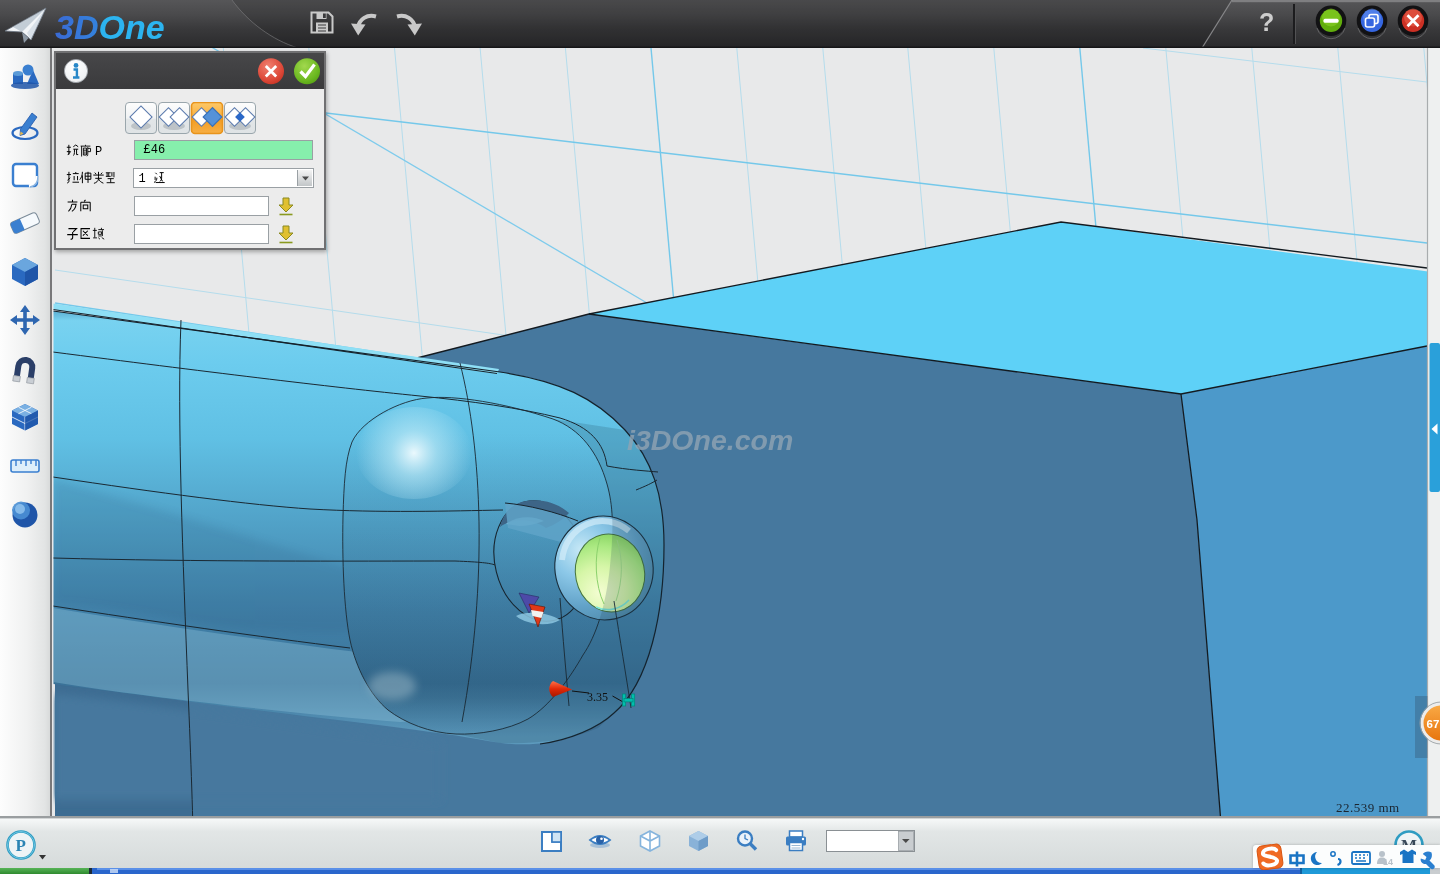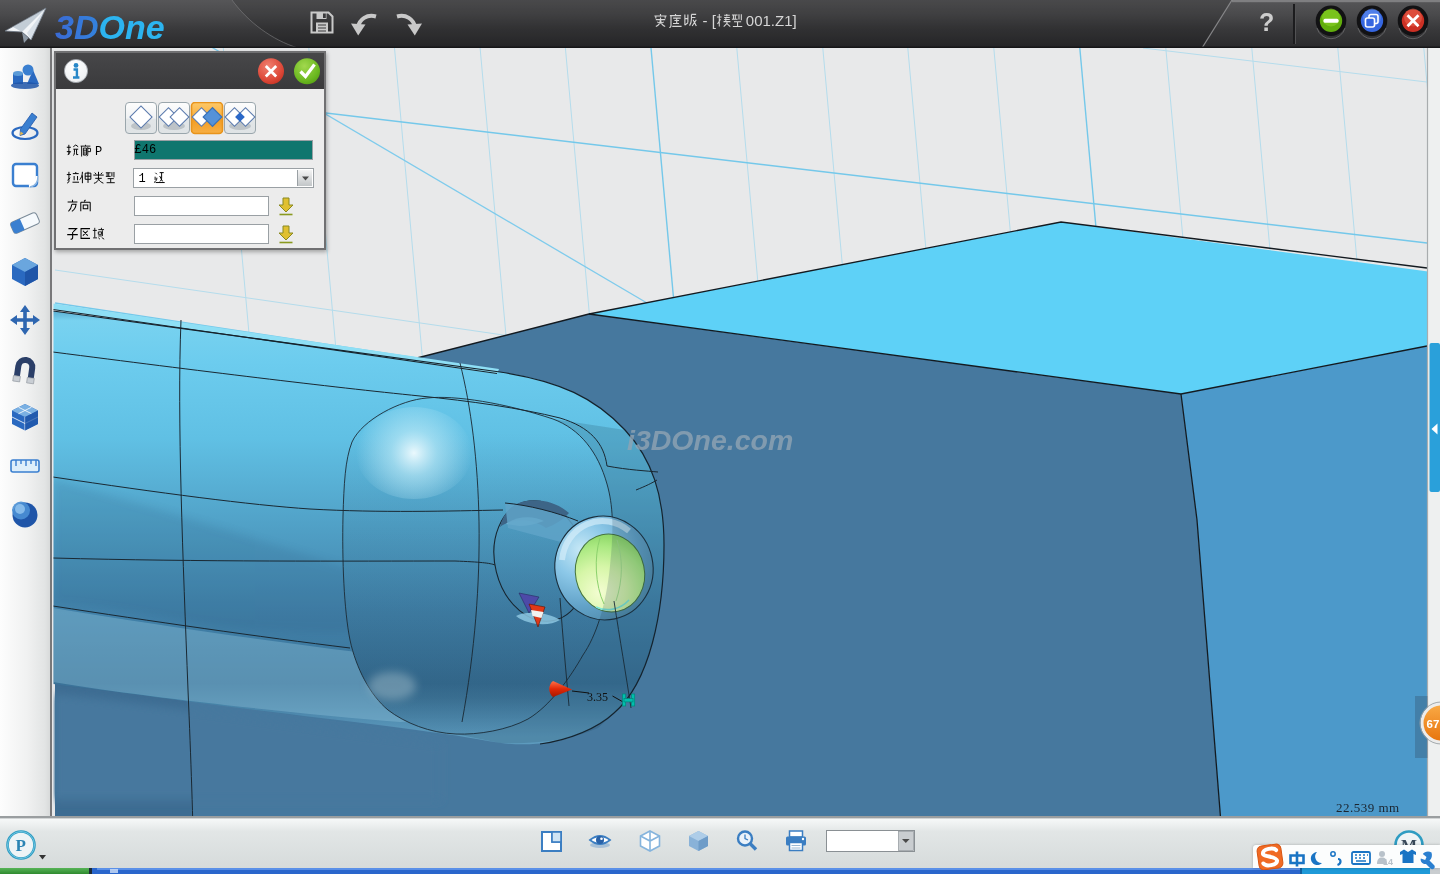--- a/index.html
+++ b/index.html
@@ -123,33 +123,20 @@
 <rect x="1369" y="14.5" width="9" height="9" rx="2" fill="none" stroke="#fff" stroke-width="1.6"></rect>
 <rect x="1365.5" y="18" width="9" height="9" rx="2" fill="#3566e0" stroke="#fff" stroke-width="1.6"></rect>
 <circle cx="1413" cy="20.8" r="15.3" fill="#121214"></circle>
 <circle cx="1413" cy="20.8" r="11.2" fill="#cc3024"></circle>
 <circle cx="1413" cy="17.5" r="9" fill="#ee6a52" opacity="0.5"></circle>
 <path d="M1407.5 15.3 L1418.5 26.3 M1418.5 15.3 L1407.5 26.3" stroke="#fff" stroke-width="2.8"></path>
 </g>
 <path d="M1317 28 A14.5 14.5 0 0 0 1345 28 M1358 28 A14.5 14.5 0 0 0 1386 28 M1399 28 A14.5 14.5 0 0 0 1427 28" stroke="#9a9a9c" stroke-width="1" fill="none" opacity="0.45"></path>
 </svg>
 
-<div class="abs" style="left:560px;top:12px;width:330px;z-index:31;text-align:center;color:#d6d6d6;font-size:15px;white-space:nowrap">
-<svg class="cjk" width="15" height="15" viewBox="0 0 16 16">
-        <use href="#gJIA"></use>
-      </svg><svg class="cjk" width="15" height="15" viewBox="0 0 16 16">
-        <use href="#gTING"></use>
-      </svg><svg class="cjk" width="15" height="15" viewBox="0 0 16 16">
-        <use href="#gBAN"></use>
-      </svg><span> - [</span><svg class="cjk" width="15" height="15" viewBox="0 0 16 16">
-        <use href="#gMO"></use>
-      </svg><svg class="cjk" width="15" height="15" viewBox="0 0 16 16">
-        <use href="#gXING"></use>
-      </svg><span>001.Z1]</span>
-</div>
 
 <svg class="abs" style="left:0;top:0" width="1440" height="874" viewBox="0 0 1440 874">
 <defs>
 <filter id="b5" x="-20%" y="-40%" width="140%" height="180%">
           <feGaussianBlur stdDeviation="5"></feGaussianBlur>
         </filter>
 <filter id="b4" x="-50%" y="-80%" width="200%" height="260%">
           <feGaussianBlur stdDeviation="4"></feGaussianBlur>
         </filter>
 <clipPath id="vp">
@@ -478,21 +465,21 @@
         </g>
 </svg>
 
 <div class="abs" style="left:10px;top:91px;font-size:12.5px;color:#000">
 <svg class="cjk" width="13" height="13" viewBox="0 0 16 16">
           <use href="#gLUN"></use>
         </svg><svg class="cjk" width="13" height="13" viewBox="0 0 16 16">
           <use href="#gKUO"></use>
         </svg> <span style="font-family:'Liberation Mono',monospace;font-size:12px">P</span>
 </div>
-<div class="abs" style="left:78px;top:87px;width:179px;height:20px;background:#0f766e;border:1px solid #9aa0a4;font-size:12px;font-family:'Liberation Mono',monospace;padding:2px 0 0 0">£46</div>
+<div class="abs" style="left:78px;top:87px;width:179px;height:20px;background:#86efac;border:1px solid #9aa0a4;font-size:12px;font-family:'Liberation Mono',monospace;padding:2px 0 0 9px">£46</div>
 <div class="abs" style="left:10px;top:118px;font-size:12.5px">
 <svg class="cjk" width="13" height="13" viewBox="0 0 16 16">
           <use href="#gLA"></use>
         </svg><svg class="cjk" width="13" height="13" viewBox="0 0 16 16">
           <use href="#gSHEN"></use>
         </svg><svg class="cjk" width="13" height="13" viewBox="0 0 16 16">
           <use href="#gLEI"></use>
         </svg><svg class="cjk" width="13" height="13" viewBox="0 0 16 16">
           <use href="#gXING"></use>
         </svg>

